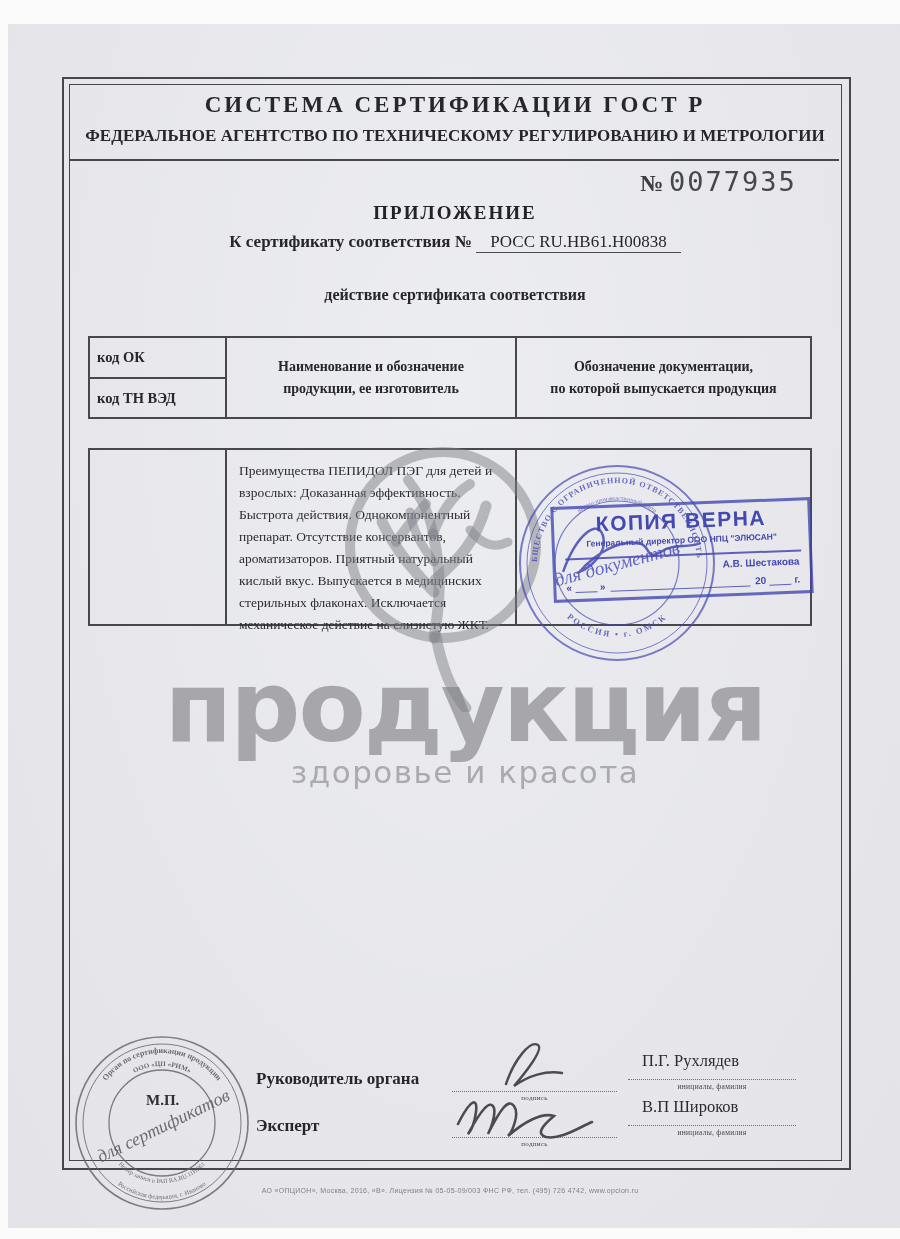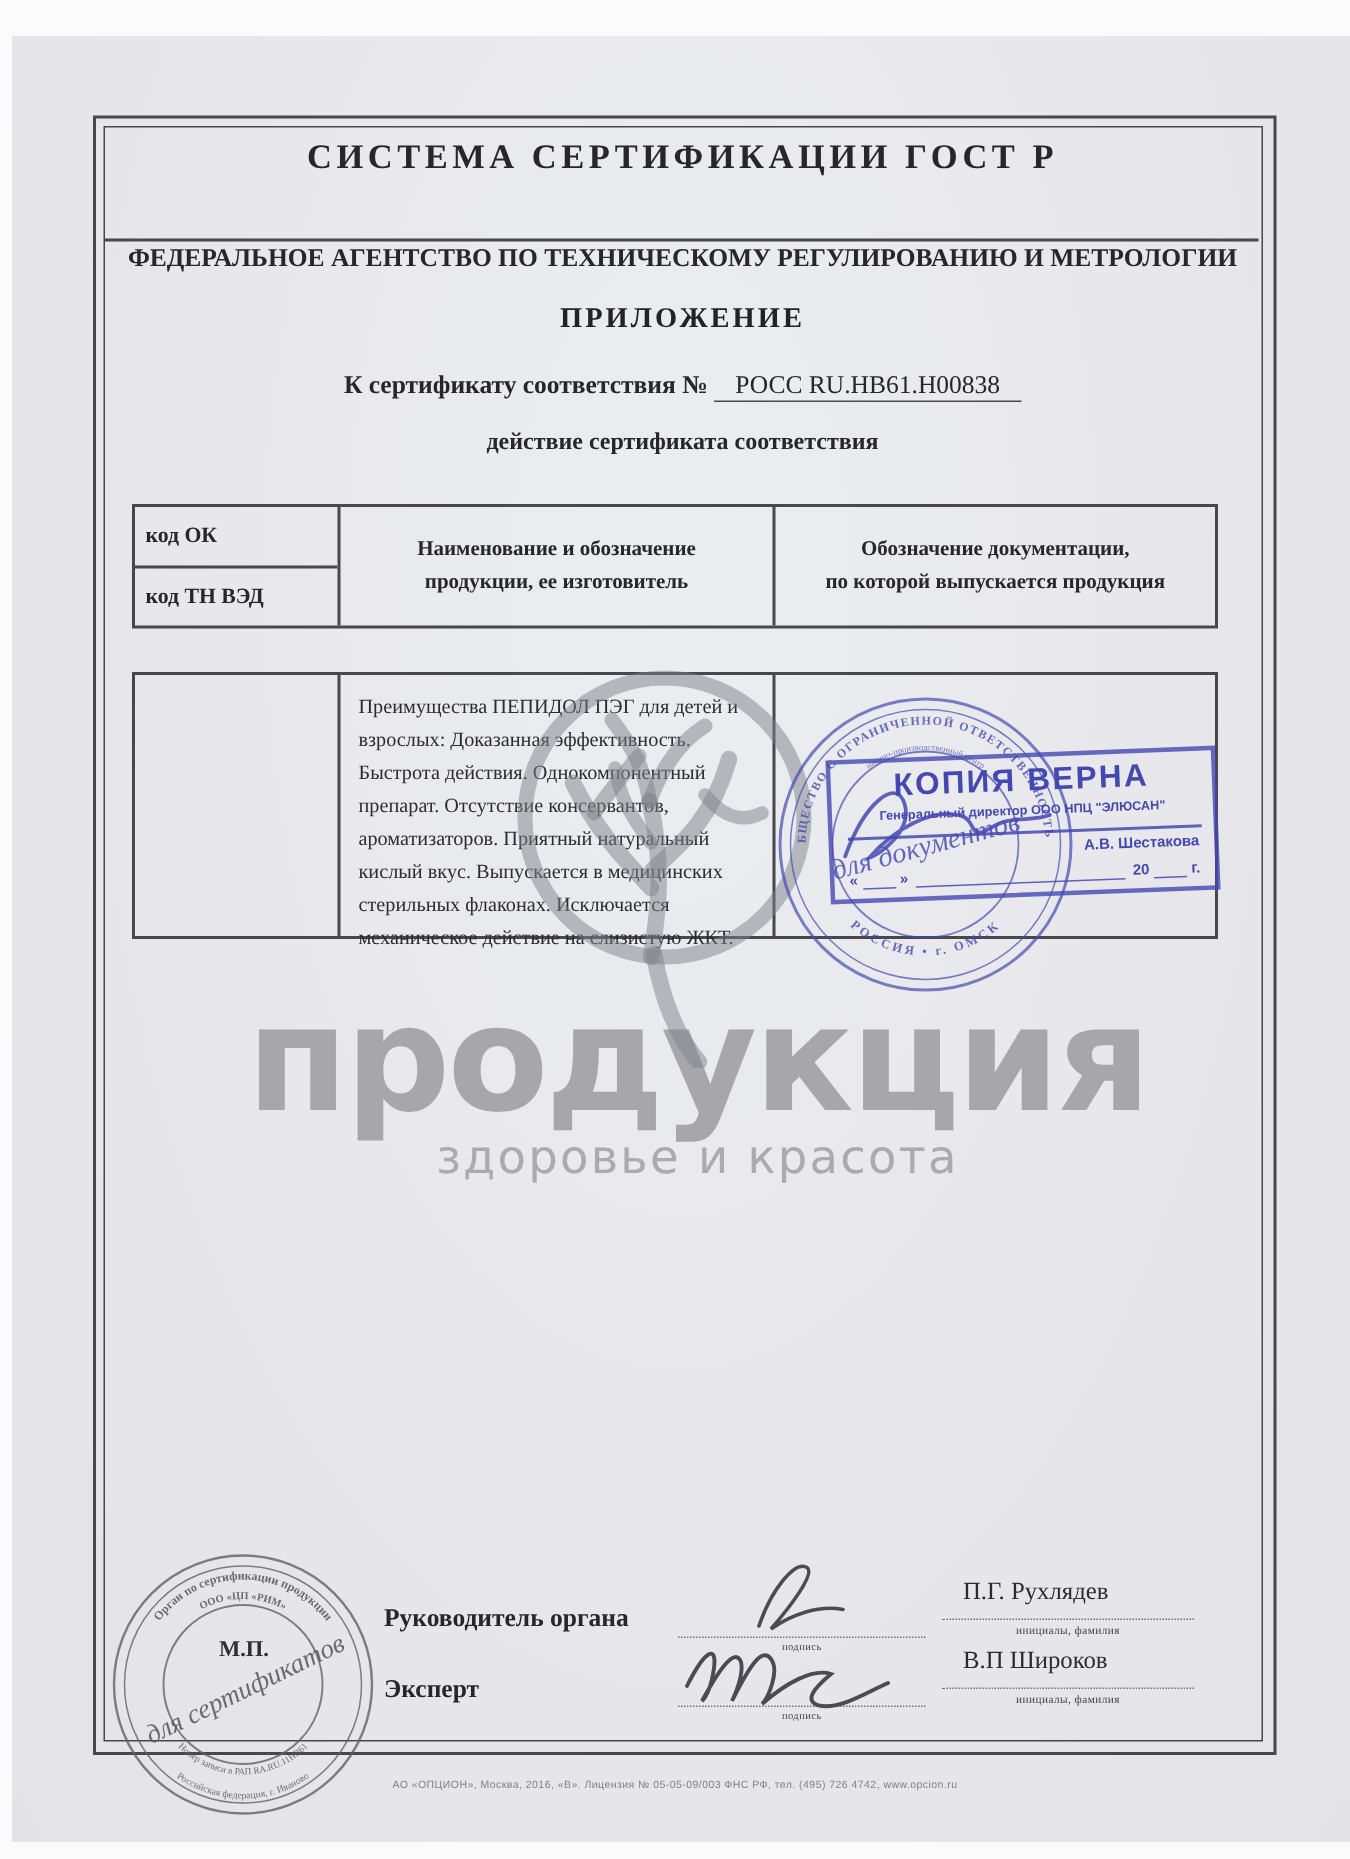--- a/index.html
+++ b/index.html
@@ -6,27 +6,27 @@
   body{width:900px;height:1239px;font-family:"Liberation Serif",serif;background:#fbfbfc;}
   .abs{position:absolute;}
   #scan{position:relative;width:900px;height:1239px;overflow:hidden;background:#fbfbfc;}
   #paper{left:8px;top:24px;width:892px;height:1204px;
          background:radial-gradient(ellipse at 50% 30%, #ecedf0 0%, #e7e7eb 60%, #e3e3e8 100%);}
   .frame-outer{left:62px;top:77px;width:785px;height:1089px;border:2px solid #47474c;}
   .frame-inner{left:69px;top:84px;width:771px;height:1075px;border:1px solid #47474c;}
   .header-sep{left:70px;top:159px;width:769px;border-top:2px solid #47474c;}
   .h1{left:70px;top:92px;width:770px;text-align:center;font-size:23px;font-weight:bold;
       letter-spacing:3px;color:#26262b;}
-  .h2{left:70px;top:126px;width:770px;text-align:center;font-size:17px;font-weight:bold;color:#26262b;margin-top:36px;}
+  .h2{left:70px;top:126px;width:770px;text-align:center;font-size:17px;font-weight:bold;color:#26262b;}
   .formnum{left:640px;top:166px;color:#3c3c42;font-size:23px;font-weight:bold;}
   .formnum .digits{font-family:"DejaVu Sans Mono",monospace;font-weight:normal;font-size:27px;
       letter-spacing:2px;color:#46464c;}
   .doc-title{left:70px;top:202px;width:770px;text-align:center;font-size:19px;font-weight:bold;
       letter-spacing:2px;color:#222227;}
-  .cert-line{left:70px;top:247px;width:770px;text-align:center;font-size:17px;color:#26262b;}
+  .cert-line{left:70px;top:232px;width:770px;text-align:center;font-size:17px;color:#26262b;}
   .cert-line .lbl{font-weight:bold;}
   .cert-line .val{border-bottom:1px solid #4a4a4e;padding:0 14px 1px 14px;}
   .subtitle{left:130px;top:284px;width:650px;text-align:center;font-size:16px;font-weight:bold;
       line-height:1.32;color:#26262b;}
   .thead{left:88px;top:336px;width:724px;height:83px;border:2px solid #47474c;box-sizing:border-box;}
   .tbody{left:88px;top:448px;width:724px;height:178px;border:2px solid #47474c;box-sizing:border-box;}
   .c1{left:0;top:0;width:137px;height:100%;border-right:2px solid #47474c;box-sizing:border-box;}
   .c2{left:137px;top:0;width:290px;height:100%;border-right:2px solid #47474c;box-sizing:border-box;}
   .c3{left:427px;top:0;right:0;height:100%;}
   .c1t{height:41px;border-bottom:2px solid #47474c;display:flex;align-items:center;
@@ -75,20 +75,24 @@
 <div id="scan">
   <div id="paper" class="abs"></div>
 
   <div class="abs frame-outer"></div>
   <div class="abs frame-inner"></div>
   <div class="abs header-sep"></div>
 
   <div class="abs h1">СИСТЕМА СЕРТИФИКАЦИИ ГОСТ Р</div>
   <div class="abs h2">ФЕДЕРАЛЬНОЕ АГЕНТСТВО ПО ТЕХНИЧЕСКОМУ РЕГУЛИРОВАНИЮ И МЕТРОЛОГИИ</div>
 
+  <div class="abs formnum">
+    <span>№</span>
+    <span class="digits">0077935</span>
+  </div>
 
   <div class="abs doc-title">ПРИЛОЖЕНИЕ</div>
 
   <div class="abs cert-line">
     <span class="lbl">К сертификату соответствия №</span>
     <span class="val">РОСС RU.НВ61.Н00838</span>
   </div>
 
   <div class="abs subtitle">
     <div>действие сертификата соответствия</div>

